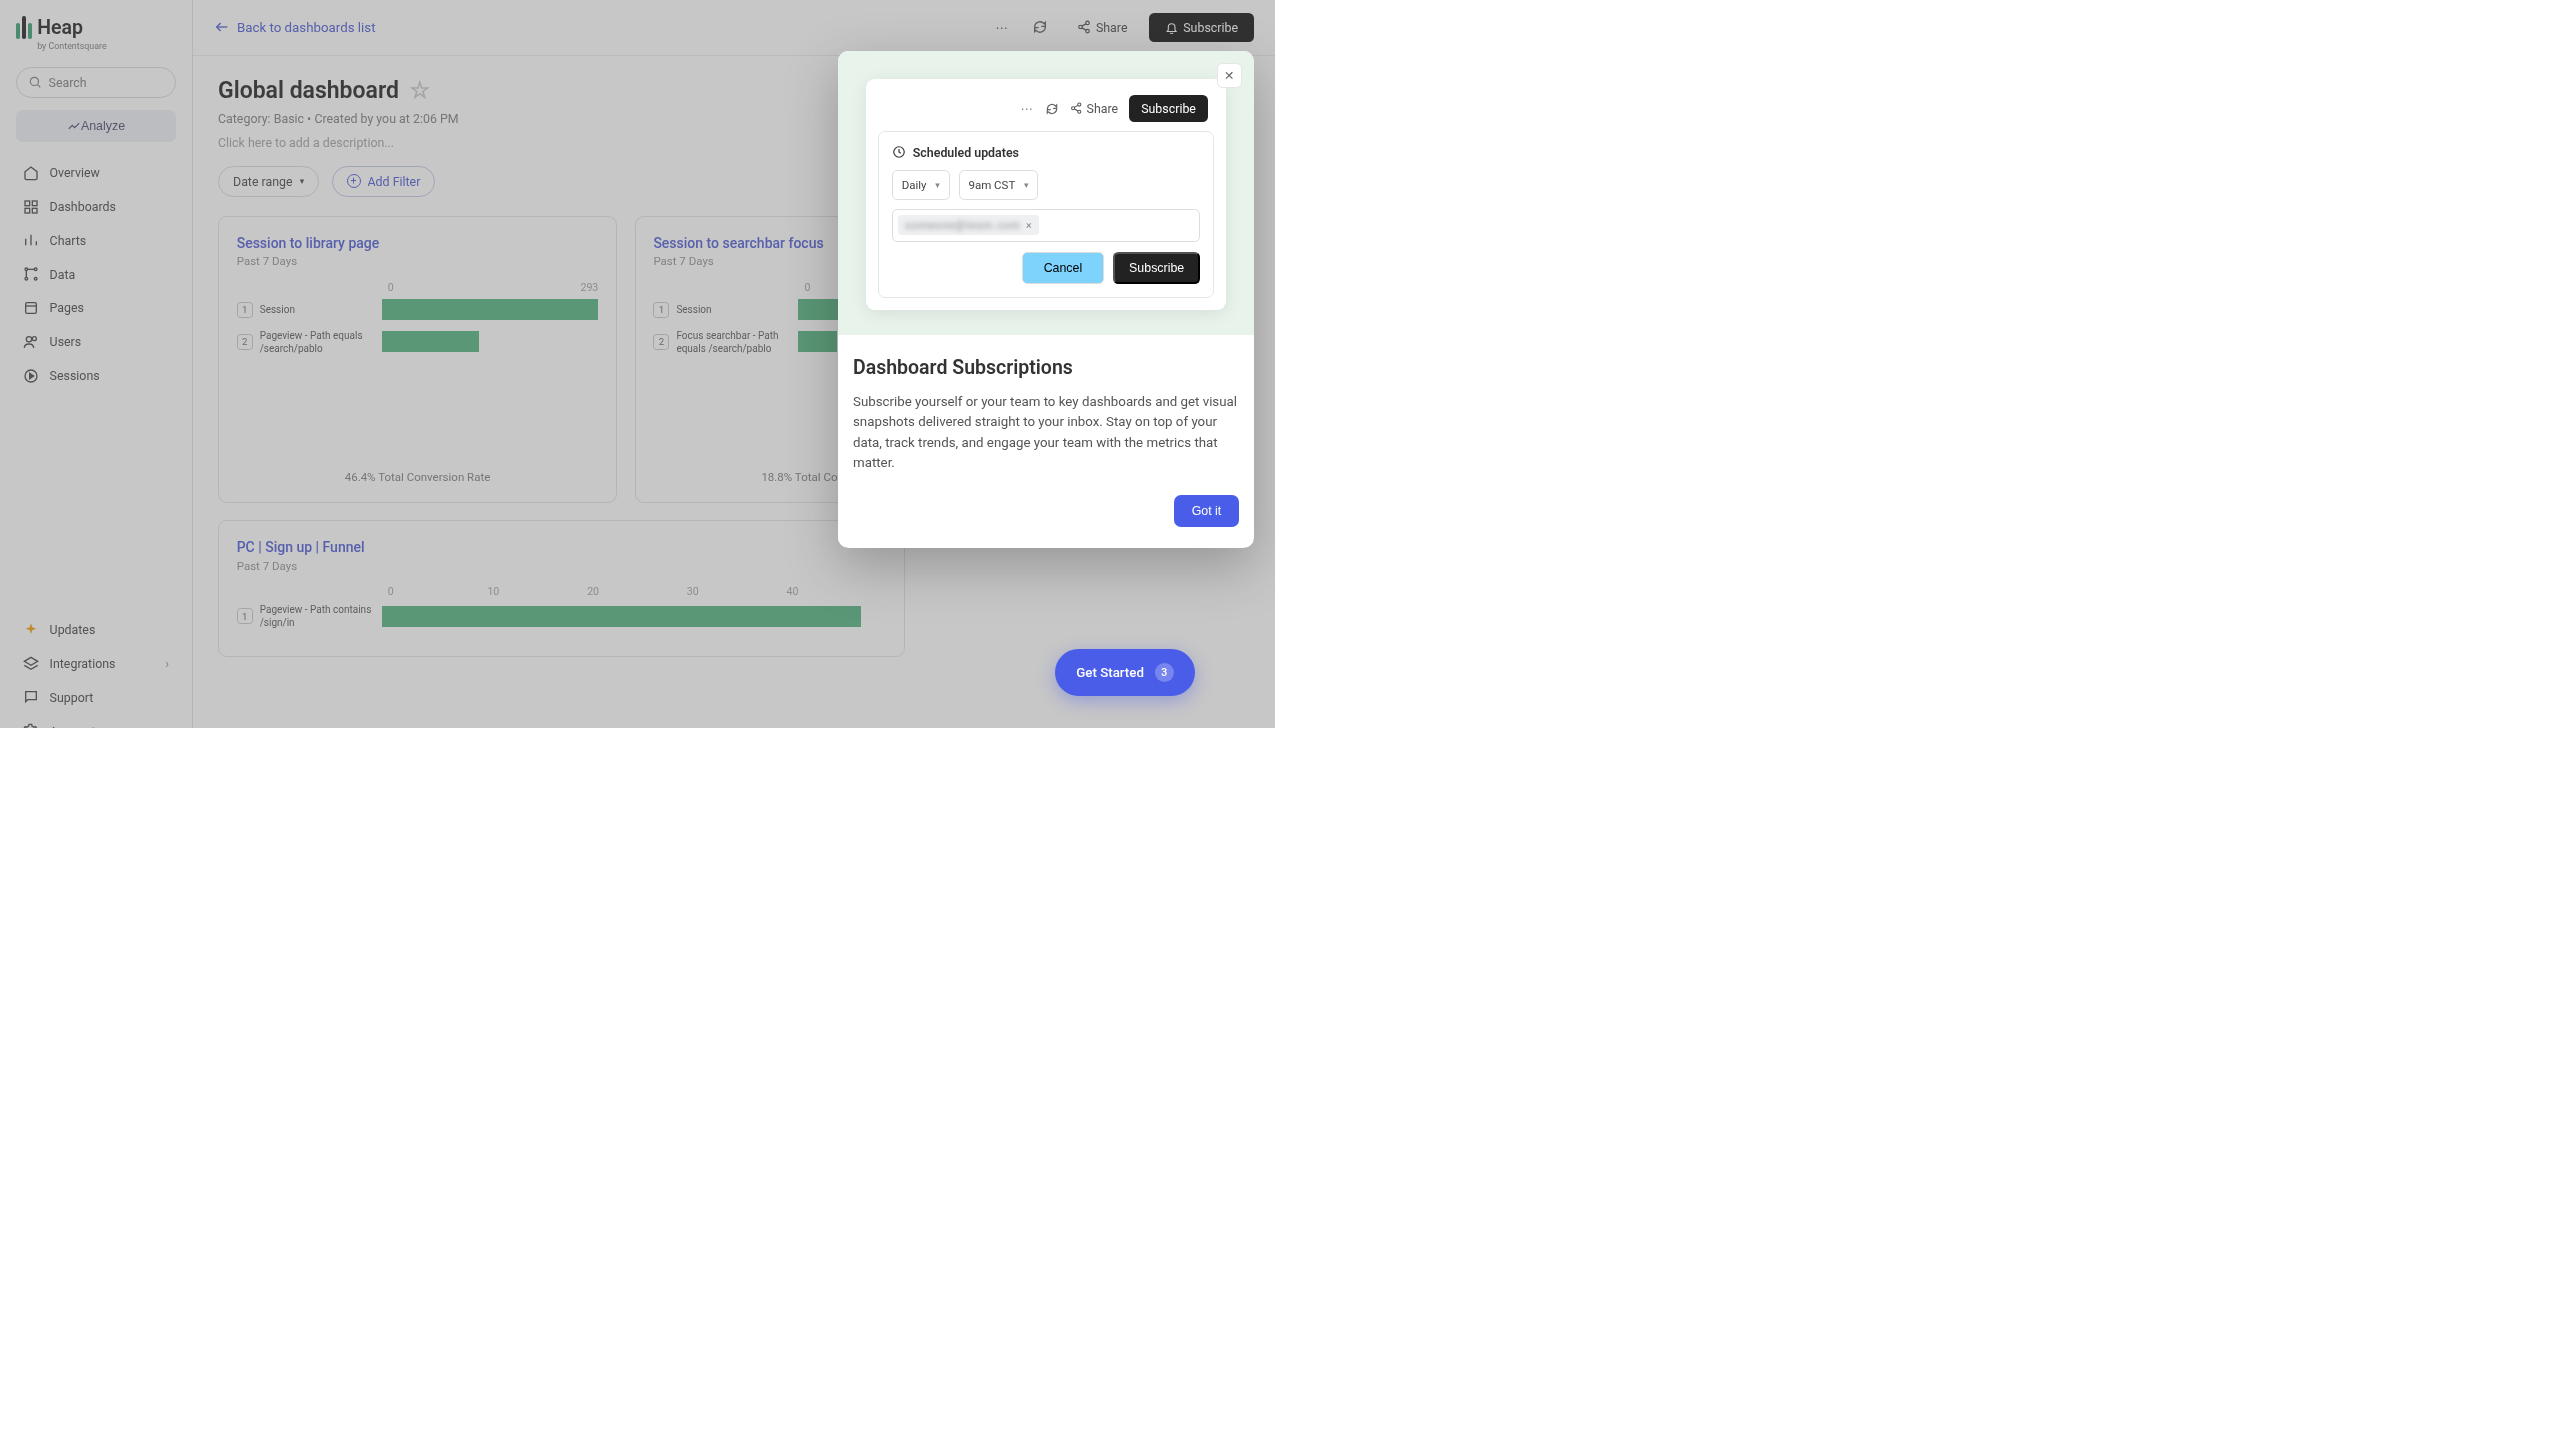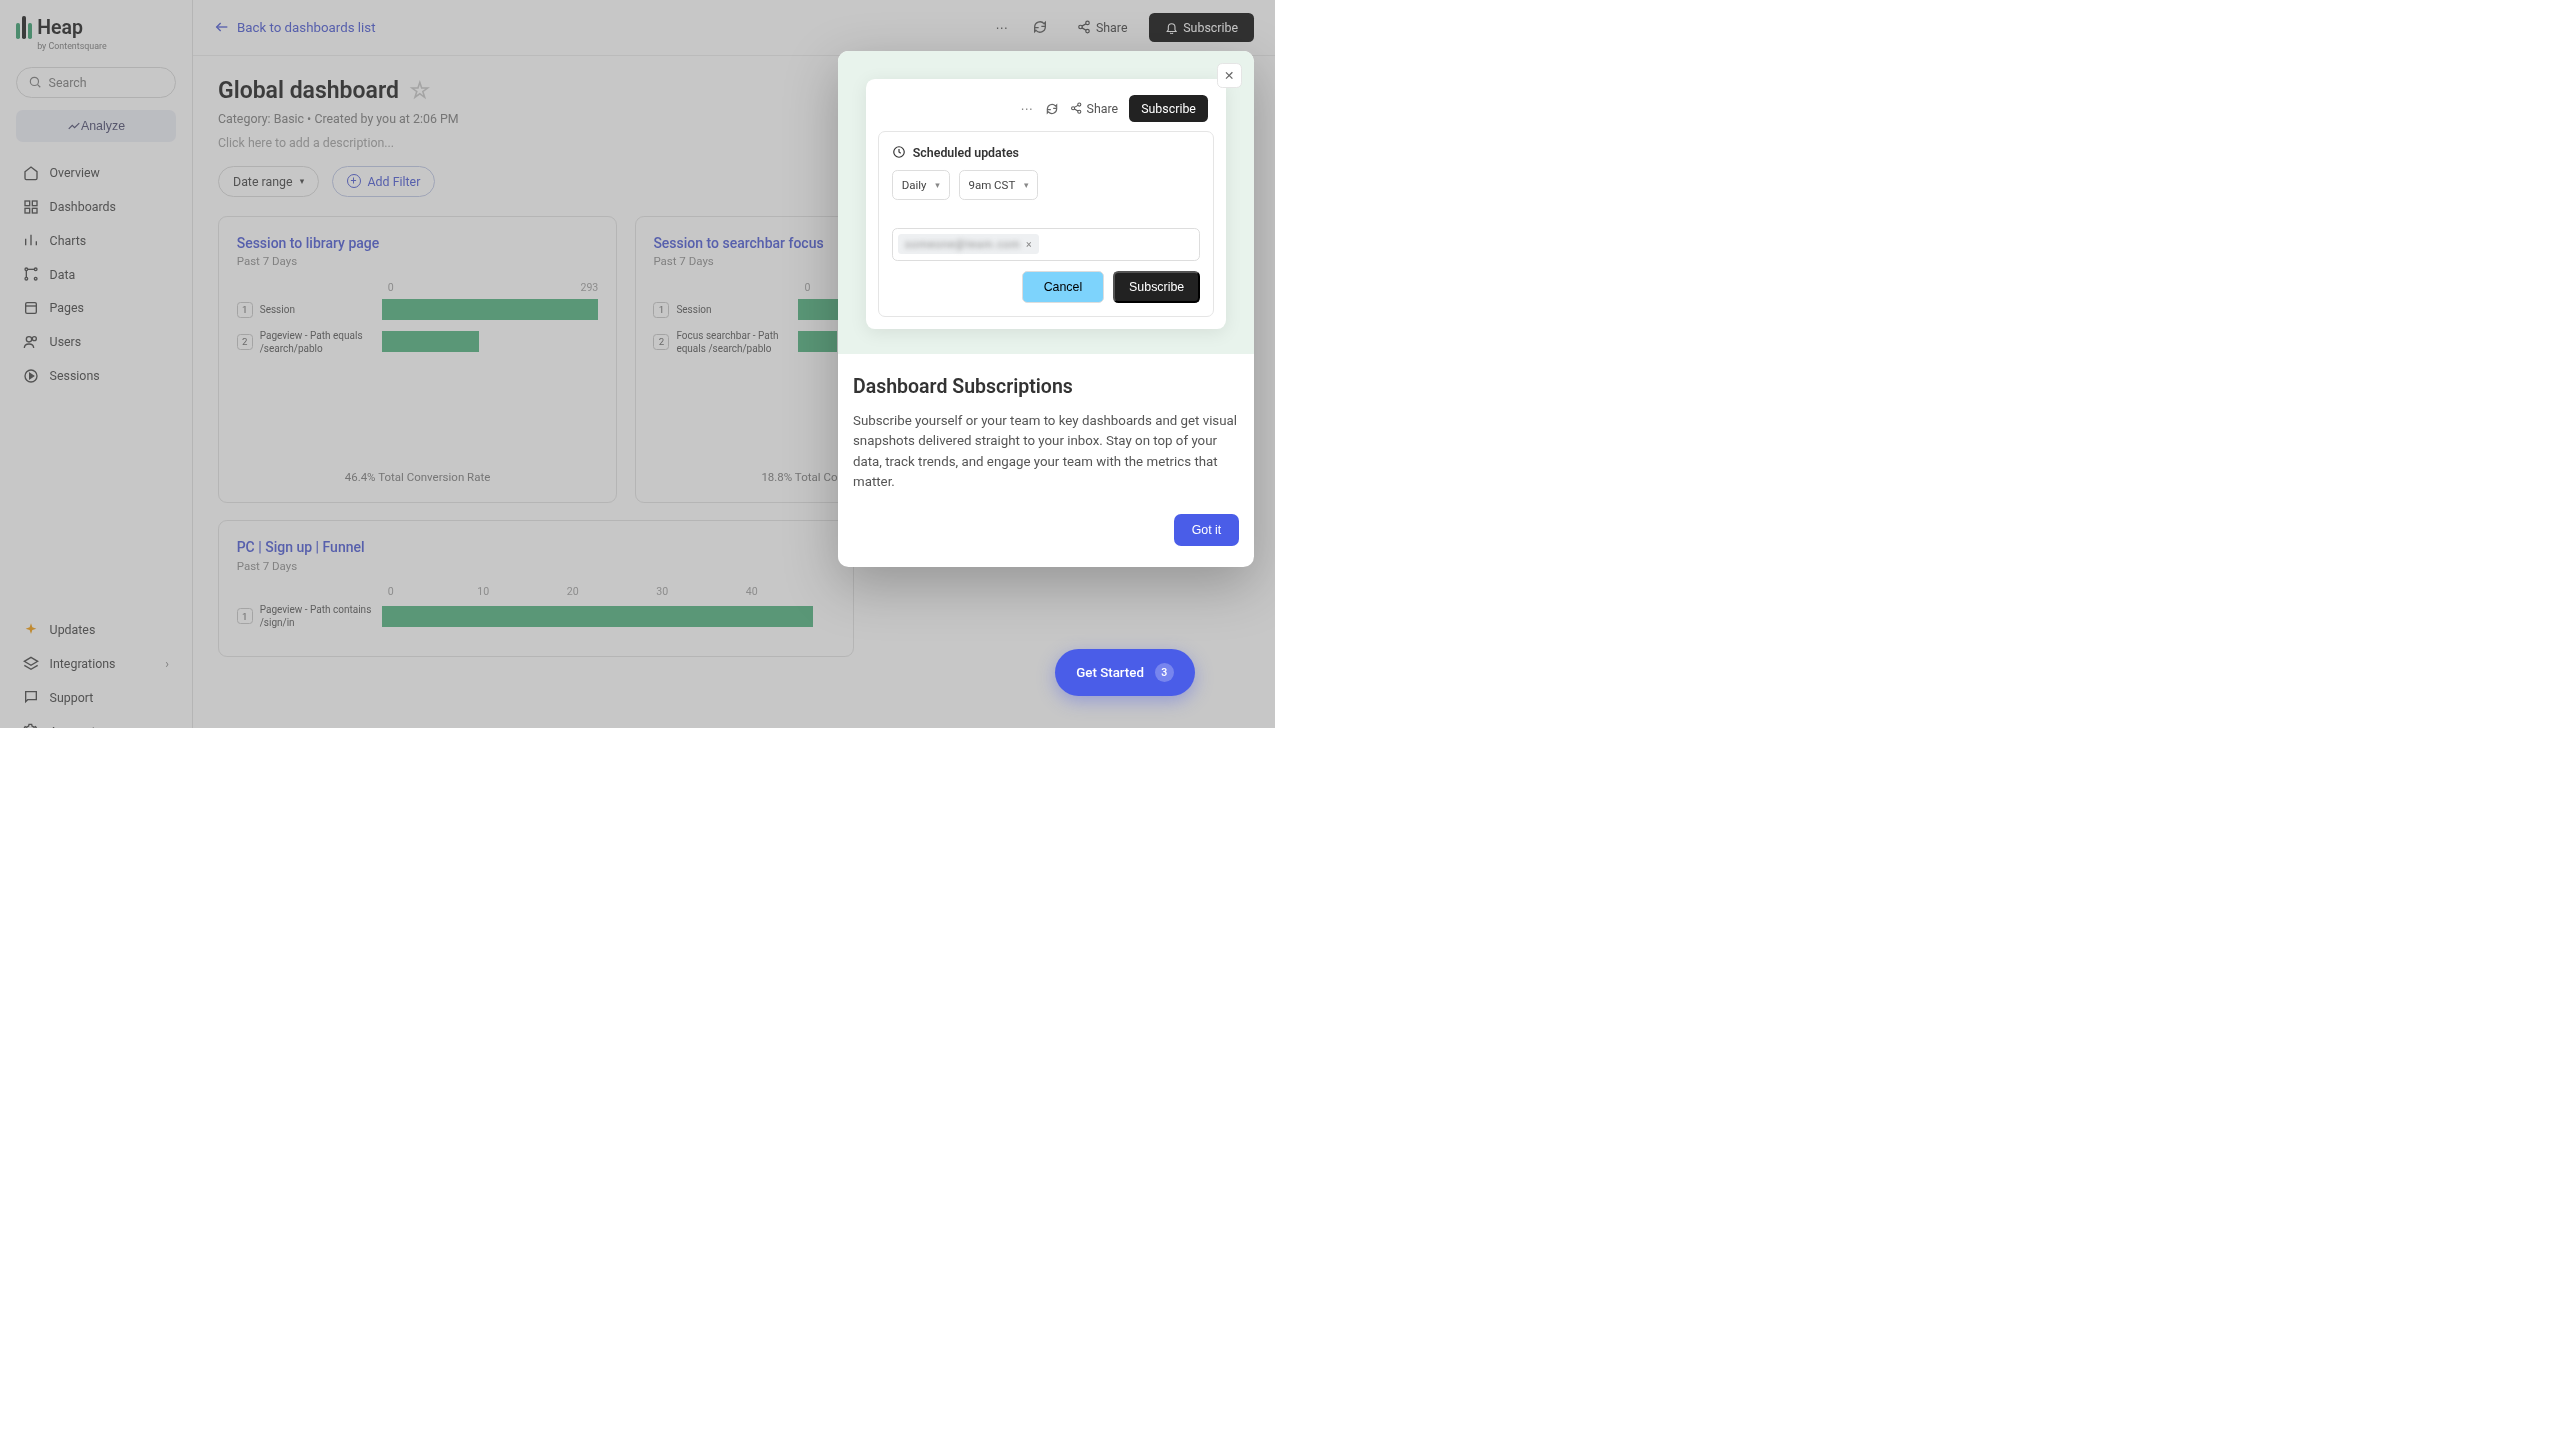--- a/index.html
+++ b/index.html
@@ -55,21 +55,21 @@
 .popover{position:absolute;right:21px;top:51px;width:416px;background:#fff;border-radius:10.6px;box-shadow:0 17.7px 53px rgba(0,0,0,.25);z-index:20}
 .pop-close{position:absolute;right:12.4px;top:12.4px;width:25px;height:25px;border:0.9px solid #e5e5e5;border-radius:5.3px;display:flex;align-items:center;justify-content:center;cursor:pointer;color:#666;background:#fff;z-index:2}
 .pop-preview{background:#e8f3ec;border-radius:10.6px 10.6px 0 0;padding:28px 28px 25px}
 .preview-card{background:#fff;border-radius:8.9px;padding:12.4px;box-shadow:0 3.5px 17.7px rgba(0,0,0,.08)}
 .prev-top{display:flex;align-items:center;justify-content:flex-end;gap:10.6px;padding:3.5px 5.3px 8.9px}
 .prev-dots{color:#888;letter-spacing:1.8px}
 .prev-share{display:flex;align-items:center;gap:4.4px;color:#555;font-size:12.4px}
 .prev-sub{background:#222;color:#fff;padding:6.2px 12.4px;border-radius:5.3px;font-size:12.4px}
 .prev-panel{border:0.9px solid #e5e5e5;border-radius:7px;padding:12.4px}
 .prev-head{display:flex;align-items:center;gap:7px;font-weight:600;margin-bottom:10.6px}
-.prev-row{display:flex;gap:8.9px;margin-bottom:28px}
+.prev-row{display:flex;gap:8.9px;margin-bottom:9px}
 .prev-select{border:0.9px solid #ddd;border-radius:5.3px;padding:7px 8.9px;font-size:11.5px;display:flex;align-items:center;gap:5.3px;color:#444}
 .prev-select .chev{margin-left:3.5px;color:#888;font-size:8.9px}
 .prev-tag-row{border:0.9px solid #ddd;border-radius:5.3px;padding:5.3px;display:flex}
 .prev-tag{background:#eef0f2;border-radius:3.5px;padding:3.5px 7px;display:flex;align-items:center;gap:5.3px;font-size:10.6px}
 .prev-tag .blur{filter:blur(2.7px);color:#888;letter-spacing:0.9px}
 .prev-tag .x{color:#888;cursor:pointer}
 .prev-actions{display:flex;justify-content:flex-end;gap:8.9px;margin-top:10.6px}
 .prev-cancel{border:0.9px solid #ddd;background:#7dd3fc;padding:7px 21px;border-radius:5.3px;font-size:12.4px}
 .prev-subscribe{background:#222;color:#fff;padding:7px 14px;border-radius:5.3px;font-size:12.4px}
 .pop-body{padding:21px 15px}
@@ -323,21 +323,21 @@
         <div class="bar-row">
             <span class="bar-num">2</span>
             <span class="bar-label">Focus searchbar - Path equals /search/pablo</span>
             <div class="bar-track">
               <div class="bar-fill" style="width:18%"></div>
             </div>
           </div>
         <div class="conv-rate">18.8% Total Conversion Rate</div>
       </div>
 
-      <div class="card card-wide" style="width:636px">
+      <div class="card card-wide" style="width:687px">
         <div class="card-title">PC | Sign up | Funnel</div>
         <div class="card-sub">Past 7 Days</div>
         <div class="axis">
             <span>0</span>
             <span>10</span>
             <span>20</span>
             <span>30</span>
             <span>40</span>
           </div>
         <div class="bar-row">

